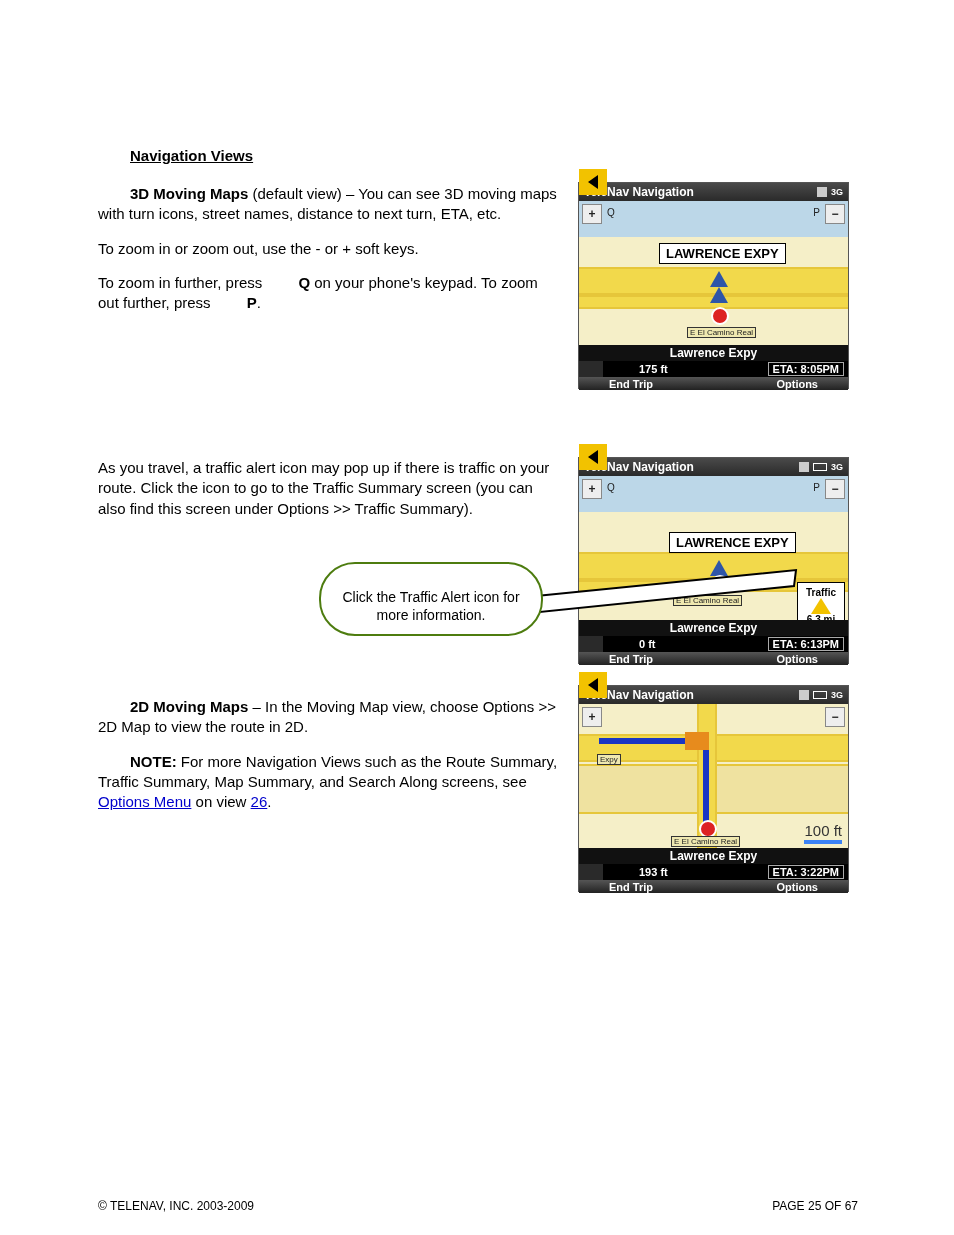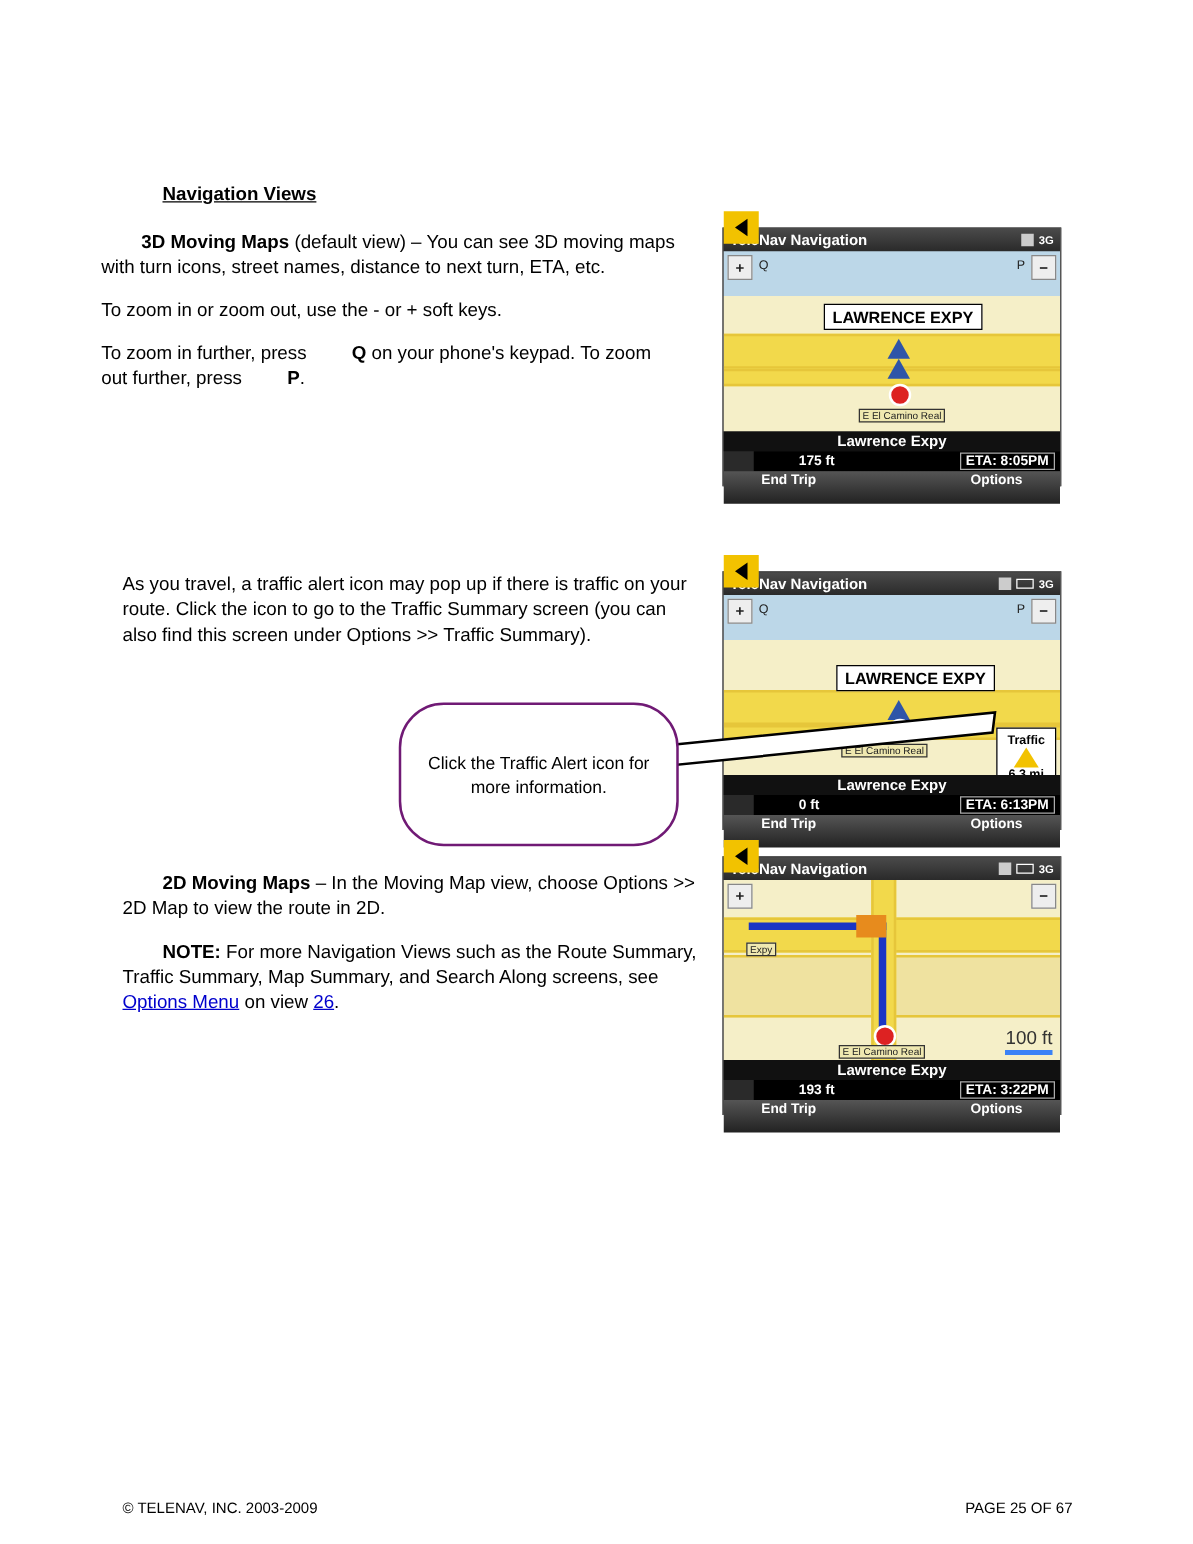--- a/index.html
+++ b/index.html
@@ -117,49 +117,49 @@
   .turnarr {
     width:0;height:0;
     border-top:7px solid transparent; border-bottom:7px solid transparent;
     border-right:10px solid #000;
   }
   .ss-bar .dist { margin-left:32px; }
   .eta { border:1px solid #aaa; padding:0 4px; }
   .ss-menu {
     height:13px; background:linear-gradient(#555,#222);
     display:flex; align-items:flex-end; justify-content:space-between;
-    padding:13px 30px; font-size:11px; font-weight:bold;
+    padding:0 30px; font-size:11px; font-weight:bold;
   }
 
   .callout {
     position:absolute;
-    width:224px; height:115px;
-    border:2px solid #701a75; border-radius:36px;
+    width:224px; height:74px;
+    border:2px solid #4d7c0f; border-radius:36px;
     background:#fff;
-    display:flex; align-items:center; justify-content:center;
+    display:flex; align-items:flex-end; justify-content:center;
     text-align:center; font-size:14px; line-height:1.3; padding:10px 16px;
   }
   .tail-svg { position:absolute; }
 
   .footer {
     position:absolute; left:98px; bottom:22px;
     font-size:12px; display:flex; gap:36px; width:760px;
     justify-content:space-between;
   }
 </style>
 </head>
 <body>
 
 <div class="page">
 
   <div class="leftcol" style="left:98px; top:146px; width:460px;">
     <div class="para bold underline">Navigation Views</div>
   </div>
 
-  <div class="leftcol" style="left:81px; top:184px; width:460px;">
+  <div class="leftcol" style="left:98px; top:184px; width:460px;">
     <div class="para">
       <span class="bold">3D Moving Maps</span><span> (default view) – You can see 3D moving maps with turn icons, street names, distance to next turn, ETA, etc.</span>
     </div>
     <div class="para">To zoom in or zoom out, use the - or + soft keys.</div>
     <div class="para">
       <span>To zoom in further, press </span><span class="bold">Q</span><span> on your phone's keypad. To zoom out further, press </span><span class="bold">P</span><span>.</span>
     </div>
   </div>
 
   <div class="leftcol" style="left:98px; top:458px; width:460px;">

